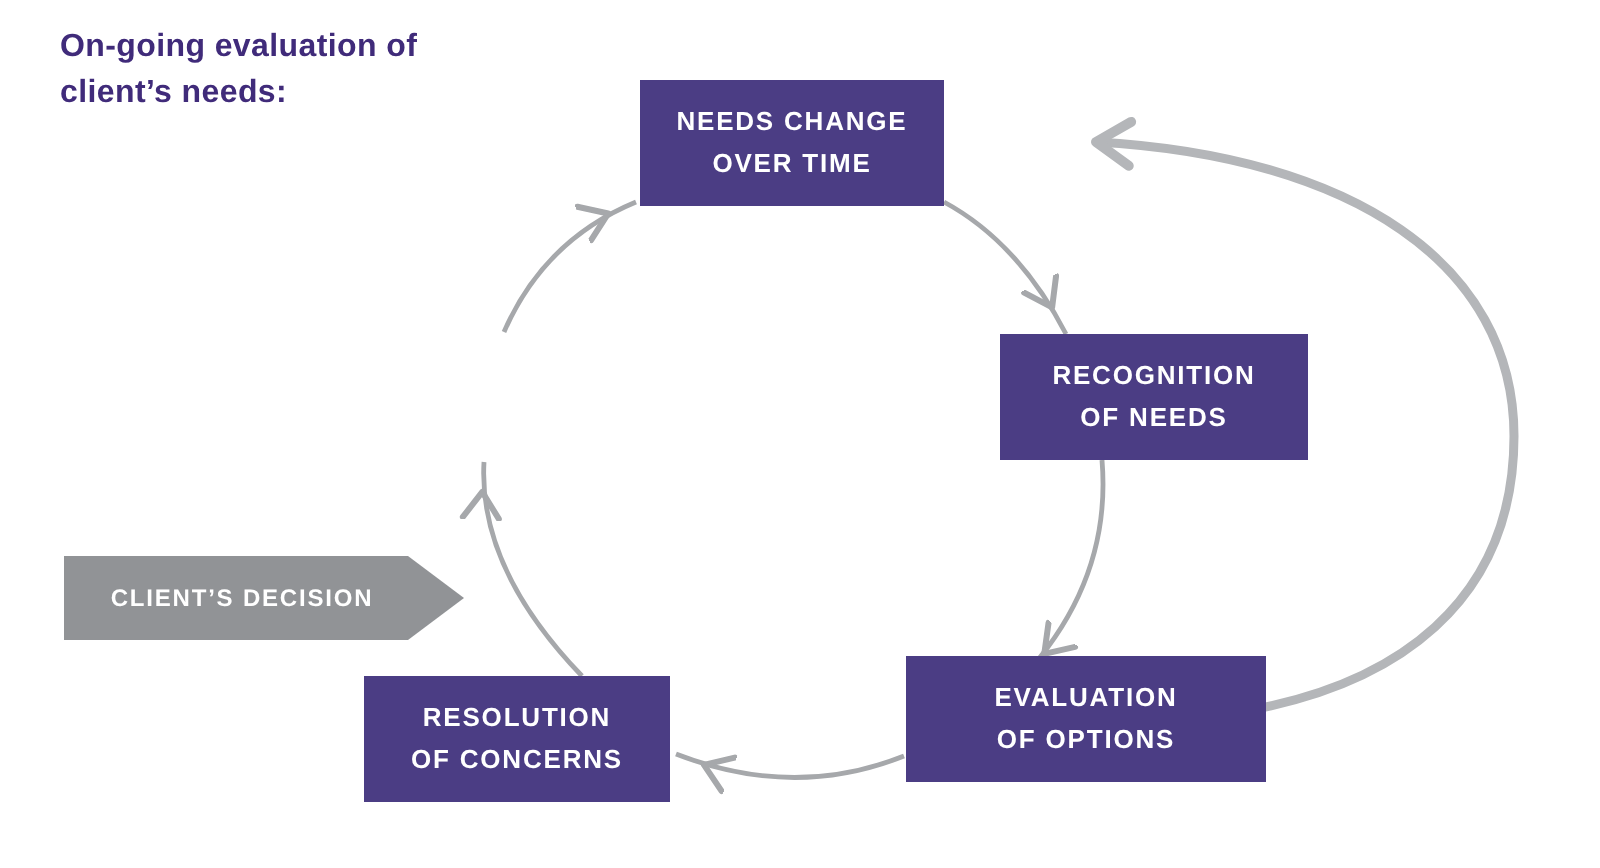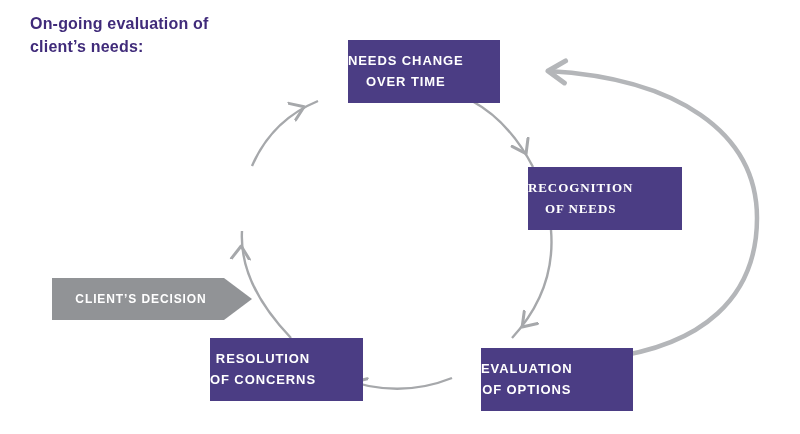--- a/index.html
+++ b/index.html
@@ -27,50 +27,49 @@
     left: 0; top: 0;
     width: 800px; height: 434px;
     pointer-events: none;
   }
   .node {
     position: absolute;
     background: #4b3d84;
     color: #ffffff;
     display: flex;
     align-items: center;
+    justify-content: center;
     text-align: center;
     font-weight: bold;
     font-size: 13px;
     letter-spacing: 0.9px;
     line-height: 1.6;
     white-space: pre-line;
-    margin-left: 28px;
   }
   .node-needs        { left: 320px; top: 40px;  width: 152px; height: 63px; }
-  .node-recognition  { left: 500px; top: 167px; width: 154px; height: 63px; font-family: Liberation Serif, serif; }
-  .node-evaluation   { left: 453px; top: 348px; width: 152px; height: 63px; }
+  .node-recognition  { left: 500px; top: 167px; width: 154px; height: 63px; }
+  .node-evaluation   { left: 453px; top: 328px; width: 180px; height: 63px; }
   .node-resolution   { left: 182px; top: 338px; width: 153px; height: 63px; }
   .node-implementation { left: 131px; top: 167px; width: 154px; height: 63px; }
   .decision {
     position: absolute;
     left: 32px; top: 278px;
     width: 200px; height: 42px;
     background: #919396;
     clip-path: polygon(0 0, 86% 0, 100% 50%, 86% 100%, 0 100%);
     display: flex;
     align-items: center;
     justify-content: center;
     padding-right: 22px;
     box-sizing: border-box;
     color: #ffffff;
     font-weight: bold;
     font-size: 12px;
     letter-spacing: 0.9px;
     white-space: nowrap;
-    margin-left: 20px;
   }
 </style>
 </head>
 <body>
 
 <div class="canvas">
 
   <div class="title">On-going evaluation of
 client’s needs:</div>
 

